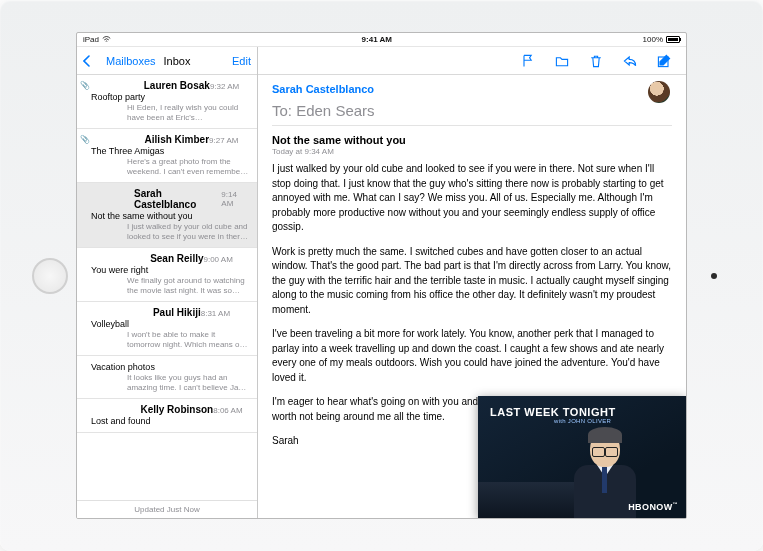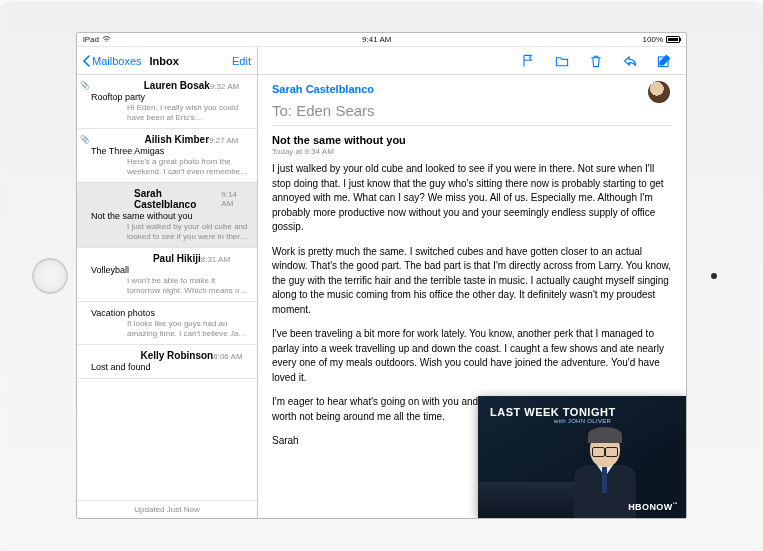--- a/index.html
+++ b/index.html
@@ -15,22 +15,22 @@
   .batt-wrap { display:inline-flex; align-items:center; gap:3px; }
   .batt { width:14px; height:7px; border:1px solid #000; border-radius:1px; position:relative; }
   .batt::after { content:""; position:absolute; right:-2px; top:1px; width:1px; height:3px; background:#000; }
   .batt .fill { position:absolute; inset:1px; background:#000; }
 
   .app { display:flex; height:calc(100% - 14px); }
   .col-left { width:181px; border-right:1px solid #c8c8c8; display:flex; flex-direction:column; background:#fff; }
   .col-right { flex:1; display:flex; flex-direction:column; background:#fff; position:relative; }
 
   .nav-left { height:28px; display:flex; align-items:center; padding:0 6px; font-size:11px; color:#007aff; border-bottom:1px solid #d9d9d9; }
-  .nav-left .back { display:flex; align-items:center; gap:1px; cursor:pointer; }
-  .nav-left .title { color:#000; font-weight:700; margin-left:8px; }
+  .nav-left .back { display:flex; align-items:center; gap:15px; cursor:pointer; }
+  .nav-left .title { color:#000; font-weight:400; margin-left:8px; }
   .nav-left .edit { margin-left:auto; cursor:pointer; }
 
   .search-wrap { padding:4px 6px 6px; border-bottom:1px solid #d9d9d9; background:#f1f1f1; }
   .search { height:18px; background:#fff; border:1px solid #c5c5c5; border-radius:4px; display:flex; align-items:center; justify-content:center; gap:4px; font-size:9px; color:#8e8e93; }
 
   .list { flex:1; overflow:hidden; }
   .msg { padding:5px 8px 5px 14px; border-bottom:1px solid #e3e3e3; position:relative; cursor:pointer; }
   .msg.selected { background:#e9e9e9; }
   .msg .clip { position:absolute; left:3px; top:6px; font-size:8px; color:#8e8e93; }
   .msg .row1 { display:flex; justify-content:center; align-items:baseline;padding-left:43px; }
@@ -80,21 +80,21 @@
   <div class="camera"></div>
   <div class="bezel">
 
     <div class="statusbar">
       <span class="wifi">
         <span>iPad</span>
         <svg width="9" height="7" viewBox="0 0 12 9">
             <path d="M1 3 Q6 -2 11 3 M3 5 Q6 2 9 5 M5 7 Q6 6 7 7" stroke="#000" fill="none" stroke-width="1"></path>
           </svg>
       </span>
-      <span style="font-weight:400;">9:41 AM</span>
+      <span style="font-weight:700;">9:41 AM</span>
       <span class="batt-wrap">
         <span>100%</span>
         <span class="batt">
             <span class="fill"></span>
           </span>
       </span>
     </div>
 
     <div class="app">
       <div class="col-left">
@@ -127,20 +127,28 @@
               <div class="subj">The Three Amigas</div>
               <div class="prev">Here's a great photo from the weekend. I can't even remember the last time we…</div>
             </div>
             <div class="msg selected">
               <div class="row1">
                 <span class="sender">Sarah Castelblanco</span>
                 <span class="time">9:14 AM</span>
               </div>
               <div class="subj">Not the same without you</div>
               <div class="prev">I just walked by your old cube and looked to see if you were in there. Not…</div>
+            </div>
+            <div class="msg">
+              <div class="row1">
+                <span class="sender">Sean Reilly</span>
+                <span class="time">9:00 AM</span>
+              </div>
+              <div class="subj">You were right</div>
+              <div class="prev">We finally got around to watching the movie last night. It was so good. Thanks…</div>
             </div>
             <div class="msg">
               <div class="row1">
                 <span class="sender">Paul Hikiji</span>
                 <span class="time">8:31 AM</span>
               </div>
               <div class="subj">Volleyball</div>
               <div class="prev">I won't be able to make it tomorrow night. Which means our team might actually…</div>
             </div>
             <div class="msg">

